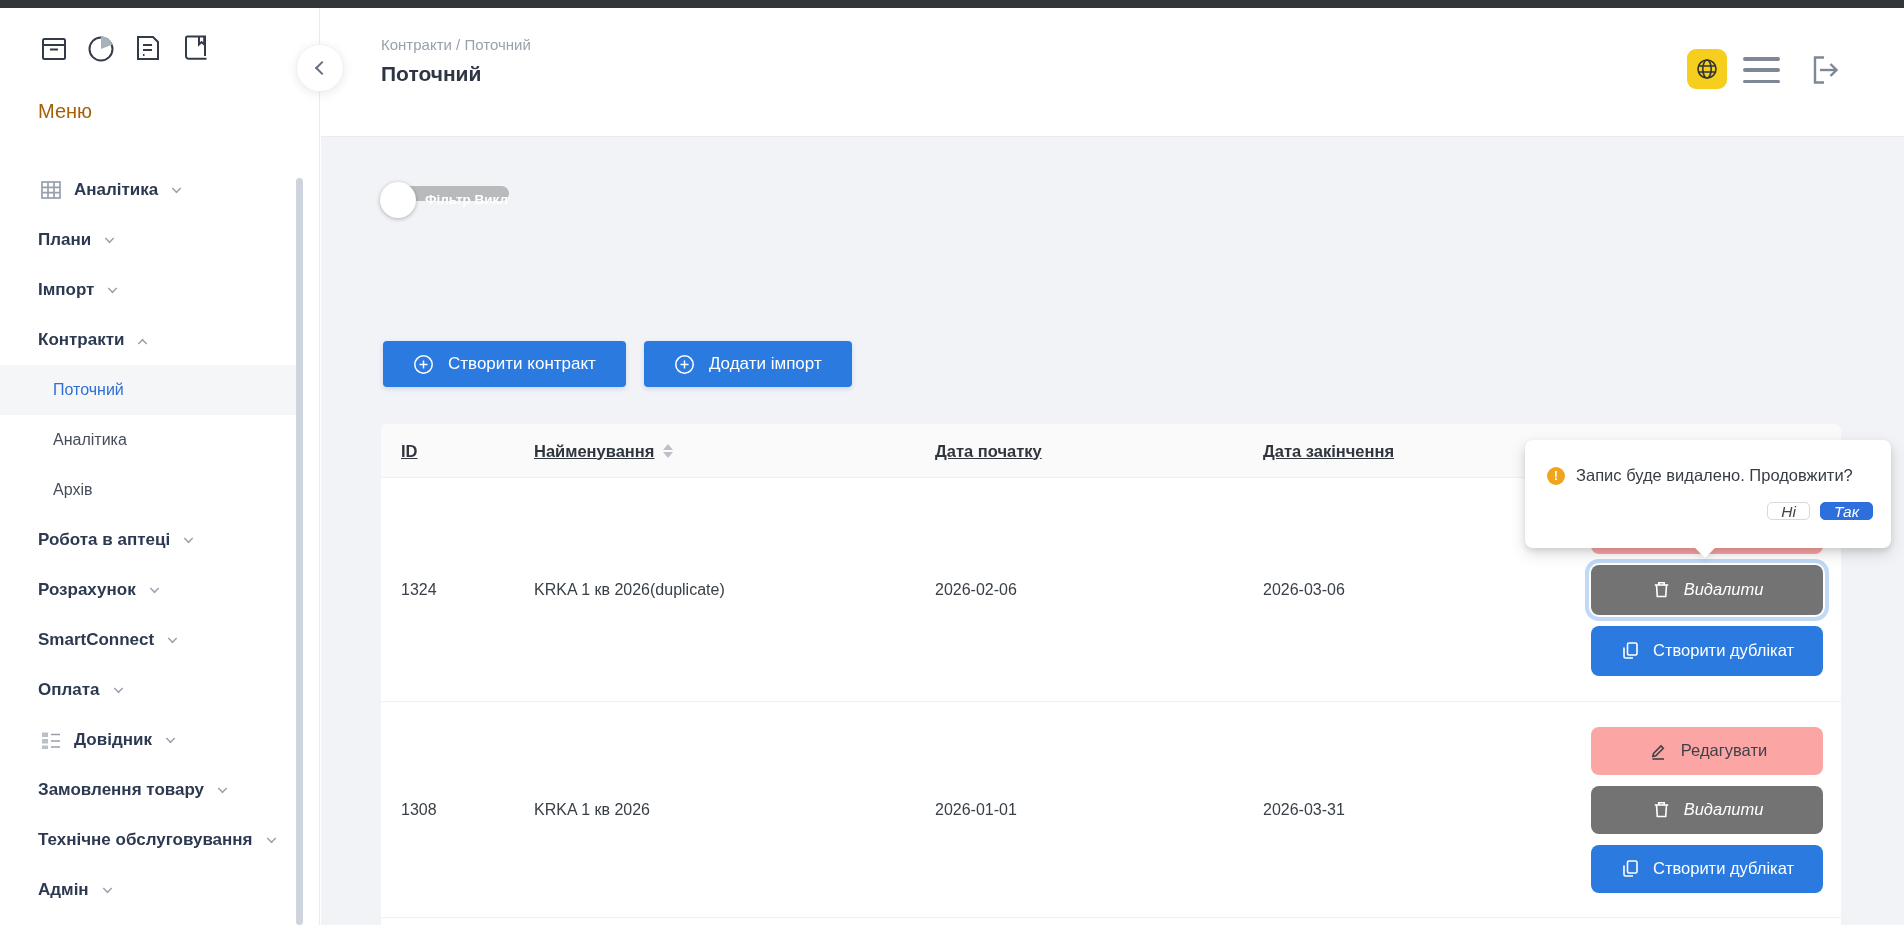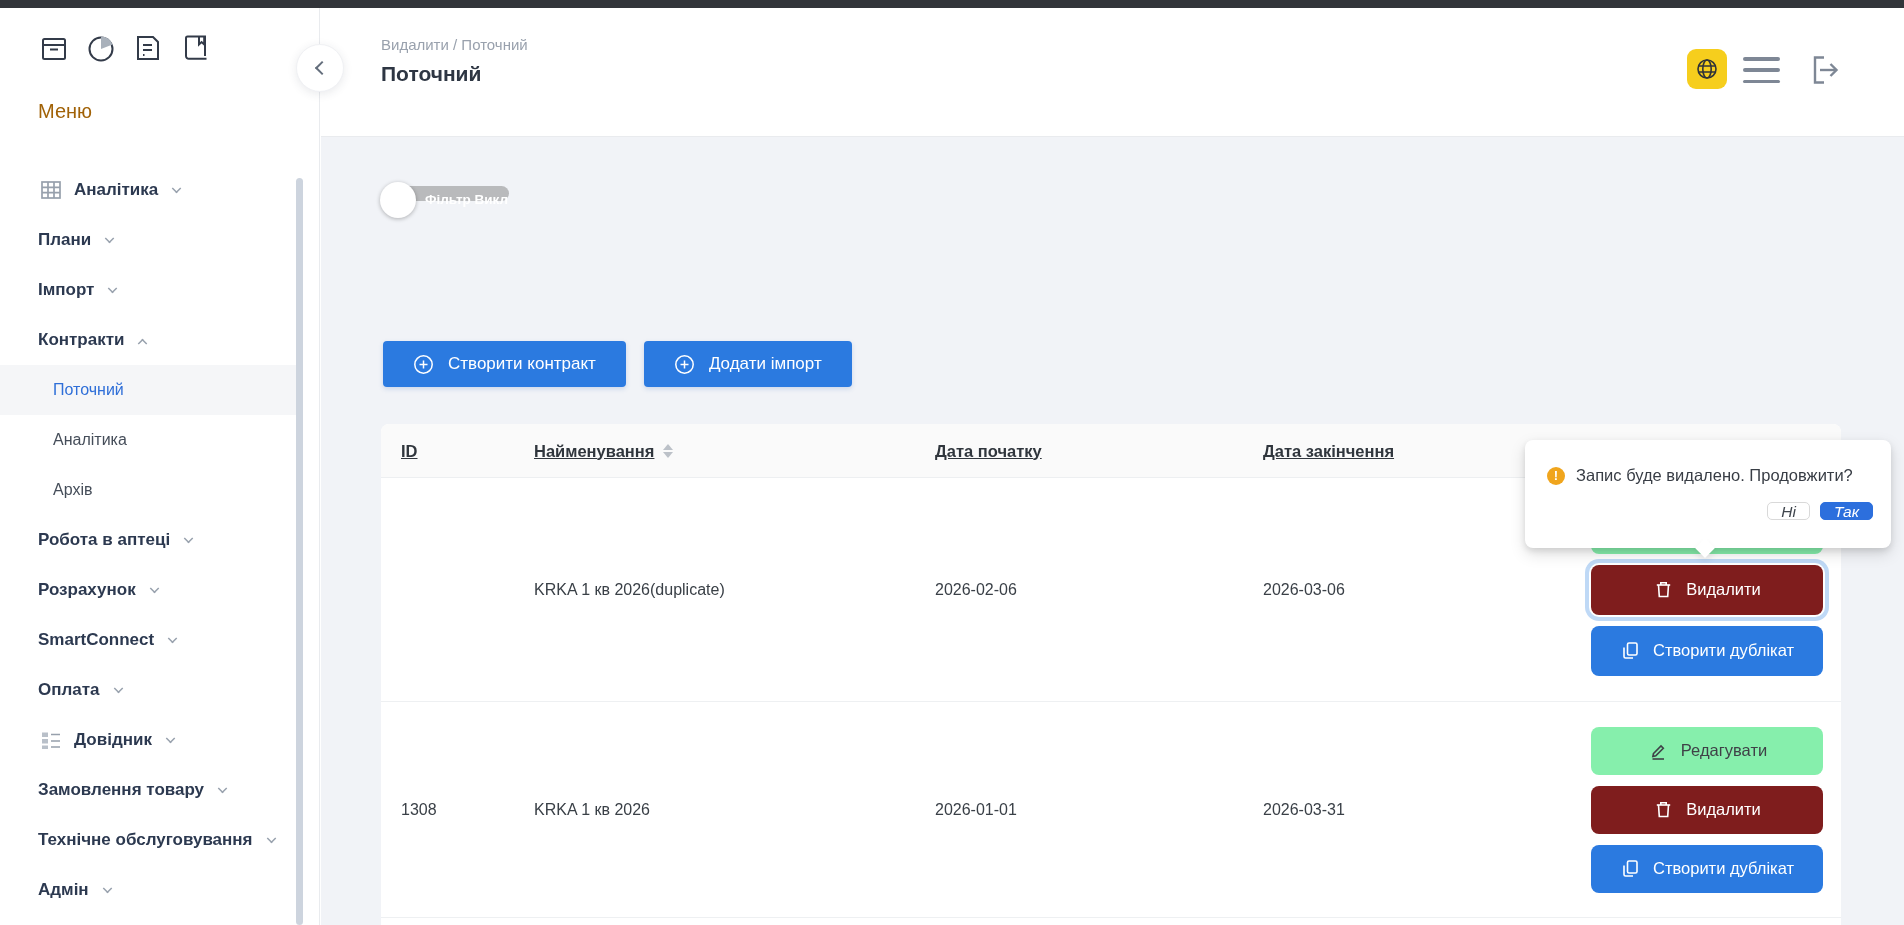--- a/index.html
+++ b/index.html
@@ -60,22 +60,22 @@
   .caret-up { width:0; height:0; border-left:5px solid transparent; border-right:5px solid transparent; border-bottom:6px solid #bcc1c8; }
   .caret-down { width:0; height:0; border-left:5px solid transparent; border-right:5px solid transparent; border-top:6px solid #bcc1c8; }
   .trow { position:relative; border-bottom:1px solid #eef0f2; }
   .trow.r1 { height:224px; }
   .trow.r2 { height:216px; }
   .td { position:absolute; top:0; height:100%; display:flex; align-items:center; font-size:16px; color:#3a4047; }
   .col-id { left:20px; } .col-name { left:153px; } .col-start { left:554px; } .col-end { left:882px; }
   .actions { position:absolute; left:1210px; top:0; width:232px; height:100%; display:flex; flex-direction:column; justify-content:center; gap:11px; }
   .abtn { height:50px; border:none; border-radius:8px; font-size:16.5px; font-family:"Liberation Sans", sans-serif;
     display:flex; align-items:center; justify-content:center; gap:12px; cursor:pointer; width:232px; }
-  .abtn.edit { background:#86efac; color:#3f4147; }
-  .abtn.del { background:#7f1d1d; color:#fff; }
+  .abtn.edit { background:#fca5a5; color:#3f4147; }
+  .abtn.del { background:#737373; color:#fff;font-style:italic; }
   .abtn.dup { background:#2b7ae0; color:#fff; }
   .abtn.focus-ring { box-shadow:0 0 0 2px #fff, 0 0 0 6px #bfd9f6; }
 
   
   .popconfirm { position:absolute; left:1525px; top:440px; width:366px; height:108px; background:#fff; border-radius:8px;
     box-shadow:0 6px 16px rgba(0,0,0,.13), 0 3px 6px rgba(0,0,0,.10); z-index:20; }
   .pop-arrow { position:absolute; left:173px; bottom:-7px; width:14px; height:14px; background:#fff; transform:rotate(45deg);
     box-shadow:3px 3px 7px rgba(0,0,0,.07); }
   .pop-msg { position:absolute; left:22px; top:26px; display:flex; align-items:center; gap:11px; }
   .warn-ic { width:18px; height:18px; border-radius:50%; background:#f0a51d; color:#fff; font-size:13px; font-weight:700;
@@ -204,21 +204,21 @@
     </div>
 
     <div class="side-scroll"></div>
   </div>
 
   <div class="collapse-btn">
     <span class="collapse-chev"></span>
   </div>
 
   <div class="header">
-    <div class="breadcrumb">Видалити / Поточний</div>
+    <div class="breadcrumb">Контракти / Поточний</div>
     <div class="page-title">Поточний</div>
 
     <div class="hdr-globe">
       <span>
         <svg width="24" height="24" viewBox="0 0 24 24" fill="none" stroke="#2f3338" stroke-width="1.6">
           <circle cx="12" cy="12" r="9"></circle>
           <ellipse cx="12" cy="12" rx="4.2" ry="9"></ellipse>
           <path d="M3.6 9 h16.8 M3.6 15 h16.8"></path>
         </svg>
       </span>
@@ -275,20 +275,21 @@
           <span class="sorter">
             <span class="caret-up"></span>
             <span class="caret-down"></span>
           </span>
         </div>
         <div class="th col-start">Дата початку</div>
         <div class="th col-end">Дата закінчення</div>
       </div>
 
       <div class="trow r1">
+        <div class="td col-id">1324</div>
         <div class="td col-name">KRKA 1 кв 2026(duplicate)</div>
         <div class="td col-start">2026-02-06</div>
         <div class="td col-end">2026-03-06</div>
         <div class="actions">
           <button class="abtn edit">
             <span>
               <svg width="22" height="22" viewBox="0 0 22 22" fill="none" stroke="#3f4147" stroke-width="1.6">
                 <path d="M6.5 13.5 L14 6 l2.3 2.3 L8.8 15.8 L5.9 16.4 Z"></path>
                   <path d="M5.5 19 h11.5"></path>
               </svg>

